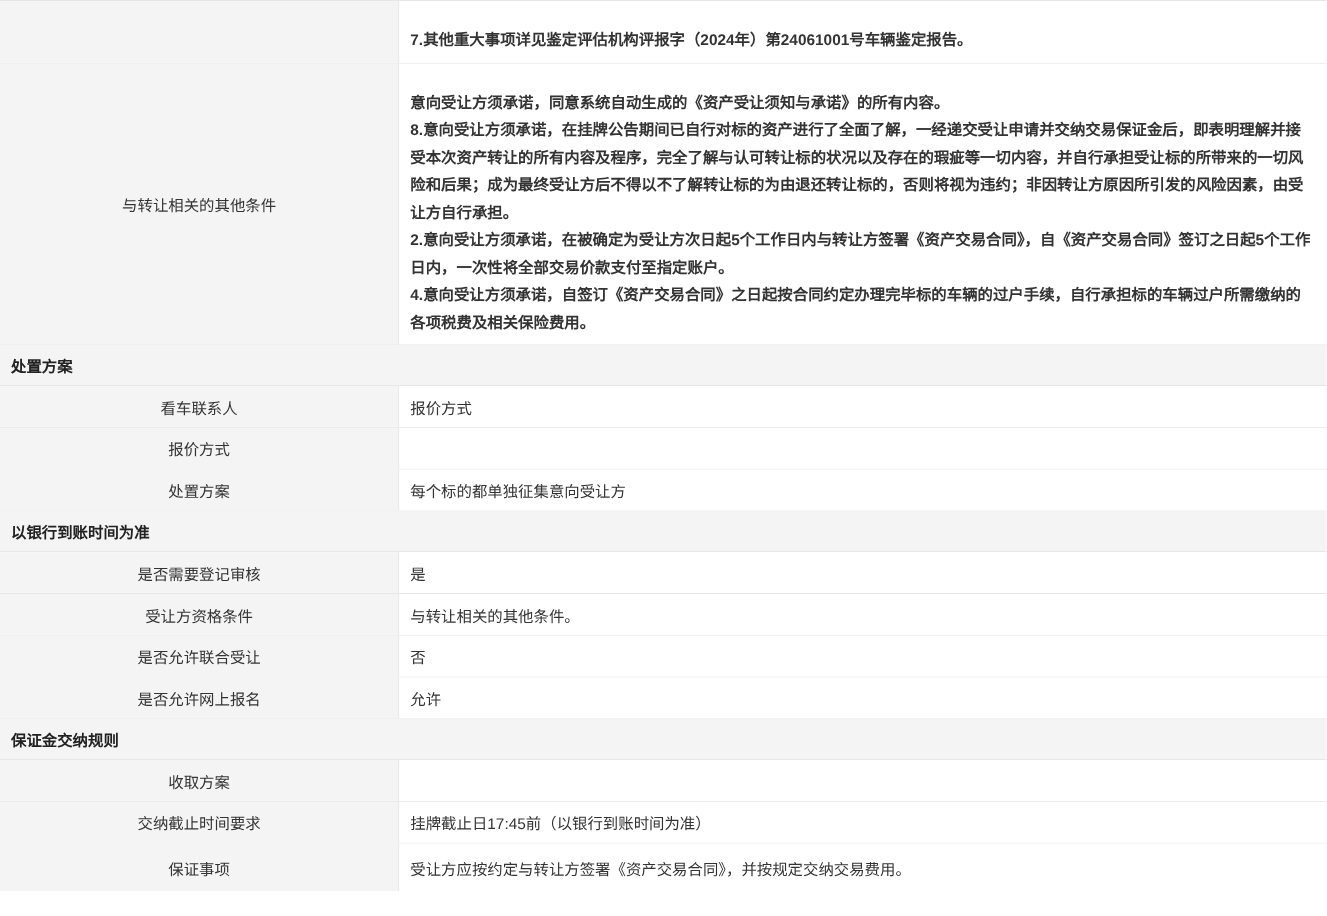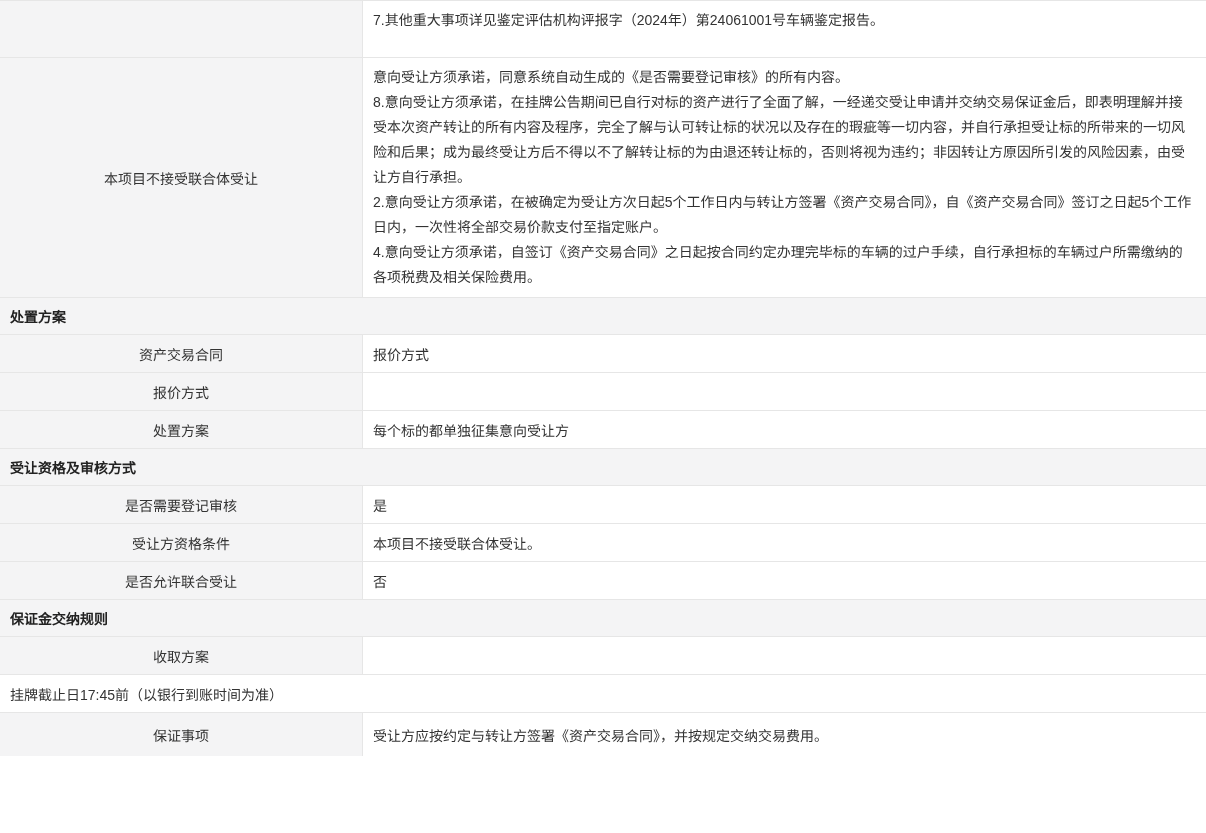--- a/index.html
+++ b/index.html
@@ -25,21 +25,21 @@
     text-align:center;color:var(--text);
   }
   .value-cell{
     flex:1 1 auto;background:var(--value-bg);
     padding:0 10px;display:flex;align-items:center;color:var(--text);
   }
   .row.simple{height:38px;}
   .row.top-row{height:57px;}
   .row.top-row .value-cell,
   .row.big-row .value-cell{
-    display:block;line-height:25px;padding-top:7px;padding-bottom:7px;
+    display:block;line-height:25px;padding-top:23px;padding-bottom:7px;font-weight:bold;
   }
   .row.big-row .value-cell p{margin:0;line-height:25px;}
   .section-header{
     height:37px;background:var(--label-bg);
     border-bottom:1px solid var(--border);
     display:flex;align-items:center;padding:0 10px;
     font-weight:bold;color:var(--header-text);
   }
   .row.last{height:43px;border-bottom:none;}
 </style>
@@ -49,69 +49,74 @@
 <div class="detail-table">
 
   <div class="row top-row">
     <div class="label-cell"></div>
     <div class="value-cell">
       <div>7.其他重大事项详见鉴定评估机构评报字（2024年）第24061001号车辆鉴定报告。</div>
     </div>
   </div>
 
   <div class="row big-row">
-    <div class="label-cell">本项目不接受联合体受让</div>
+    <div class="label-cell">与转让相关的其他条件</div>
     <div class="value-cell">
-      <p>意向受让方须承诺，同意系统自动生成的《是否需要登记审核》的所有内容。</p>
+      <p>意向受让方须承诺，同意系统自动生成的《资产受让须知与承诺》的所有内容。</p>
       <p>8.意向受让方须承诺，在挂牌公告期间已自行对标的资产进行了全面了解，一经递交受让申请并交纳交易保证金后，即表明理解并接受本次资产转让的所有内容及程序，完全了解与认可转让标的状况以及存在的瑕疵等一切内容，并自行承担受让标的所带来的一切风险和后果；成为最终受让方后不得以不了解转让标的为由退还转让标的，否则将视为违约；非因转让方原因所引发的风险因素，由受让方自行承担。</p>
       <p>2.意向受让方须承诺，在被确定为受让方次日起5个工作日内与转让方签署《资产交易合同》，自《资产交易合同》签订之日起5个工作日内，一次性将全部交易价款支付至指定账户。</p>
       <p>4.意向受让方须承诺，自签订《资产交易合同》之日起按合同约定办理完毕标的车辆的过户手续，自行承担标的车辆过户所需缴纳的各项税费及相关保险费用。</p>
     </div>
   </div>
 
   <div class="section-header">
     <span>处置方案</span>
   </div>
   <div class="row simple">
-    <div class="label-cell">资产交易合同</div>
+    <div class="label-cell">看车联系人</div>
     <div class="value-cell">报价方式</div>
   </div>
   <div class="row simple">
     <div class="label-cell">报价方式</div>
     <div class="value-cell"></div>
   </div>
   <div class="row simple">
     <div class="label-cell">处置方案</div>
     <div class="value-cell">每个标的都单独征集意向受让方</div>
   </div>
 
   <div class="section-header">
-    <span>受让资格及审核方式</span>
+    <span>以银行到账时间为准</span>
   </div>
   <div class="row simple">
     <div class="label-cell">是否需要登记审核</div>
     <div class="value-cell">是</div>
   </div>
   <div class="row simple">
     <div class="label-cell">受让方资格条件</div>
-    <div class="value-cell">本项目不接受联合体受让。</div>
+    <div class="value-cell">与转让相关的其他条件。</div>
   </div>
   <div class="row simple">
     <div class="label-cell">是否允许联合受让</div>
     <div class="value-cell">否</div>
+  </div>
+  <div class="row simple">
+    <div class="label-cell">是否允许网上报名</div>
+    <div class="value-cell">允许</div>
   </div>
 
   <div class="section-header">
     <span>保证金交纳规则</span>
   </div>
   <div class="row simple">
     <div class="label-cell">收取方案</div>
     <div class="value-cell"></div>
   </div>
   <div class="row simple">
+    <div class="label-cell">交纳截止时间要求</div>
     <div class="value-cell">挂牌截止日17:45前（以银行到账时间为准）</div>
   </div>
   <div class="row simple last">
     <div class="label-cell">保证事项</div>
     <div class="value-cell">受让方应按约定与转让方签署《资产交易合同》，并按规定交纳交易费用。</div>
   </div>
 
 </div>
 
 </body></html>

